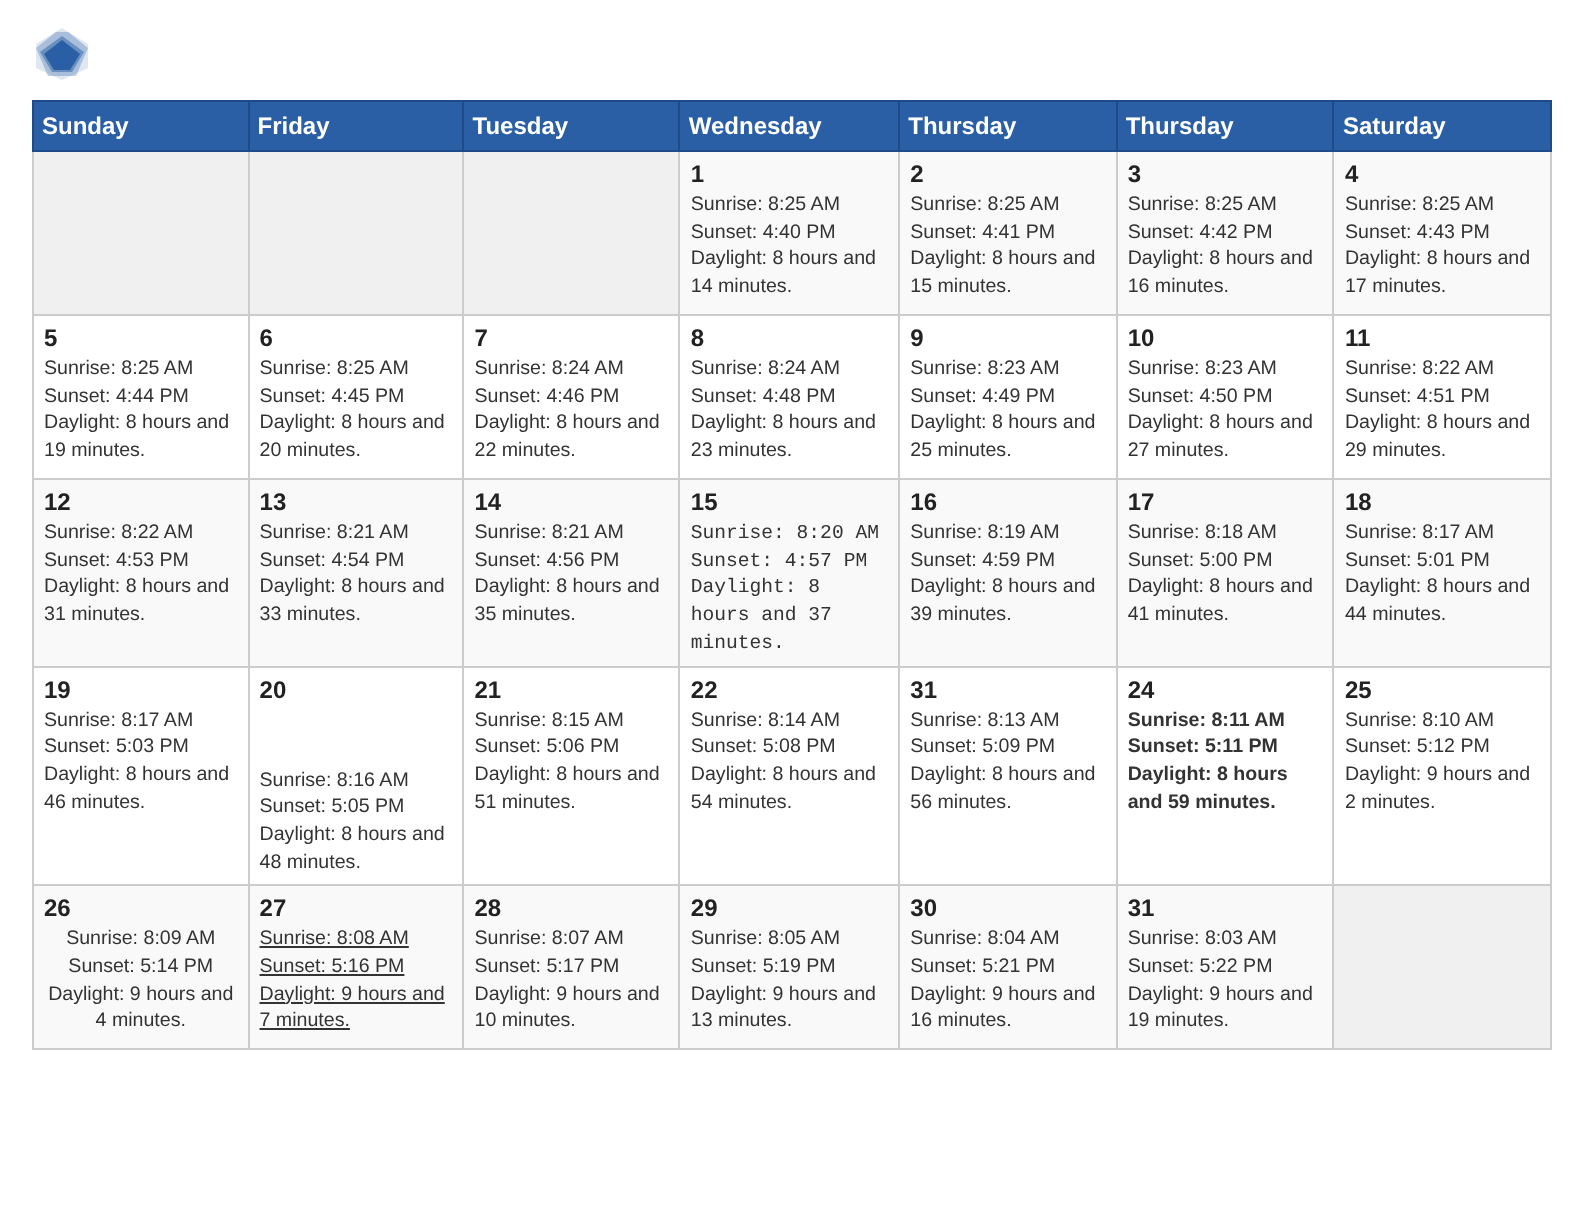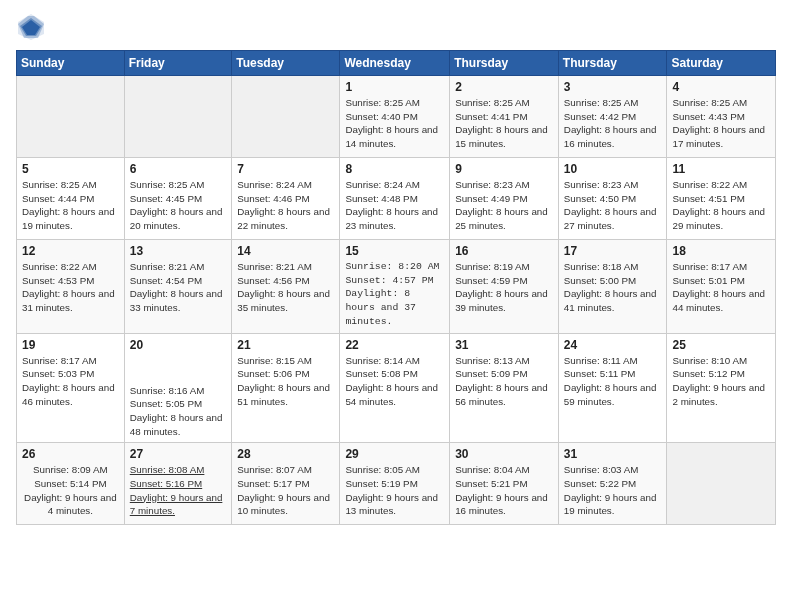--- a/index.html
+++ b/index.html
@@ -277,21 +277,21 @@
 Daylight: 8 hours and 54 minutes.</div>
           </td>
           <td>
             <div class="day-number">31</div>
             <div class="day-info" style="white-space: pre-line;">Sunrise: 8:13 AM
 Sunset: 5:09 PM
 Daylight: 8 hours and 56 minutes.</div>
           </td>
           <td>
             <div class="day-number">24</div>
-            <div class="day-info" style="white-space: pre-line;">Sunrise: 8:11 AM
+            <div class="day-info" style="white-space: pre-line; font-weight: bold;">Sunrise: 8:11 AM
 Sunset: 5:11 PM
 Daylight: 8 hours and 59 minutes.</div>
           </td>
           <td>
             <div class="day-number">25</div>
             <div class="day-info" style="white-space: pre-line;">Sunrise: 8:10 AM
 Sunset: 5:12 PM
 Daylight: 9 hours and 2 minutes.</div>
           </td>
         </tr>

